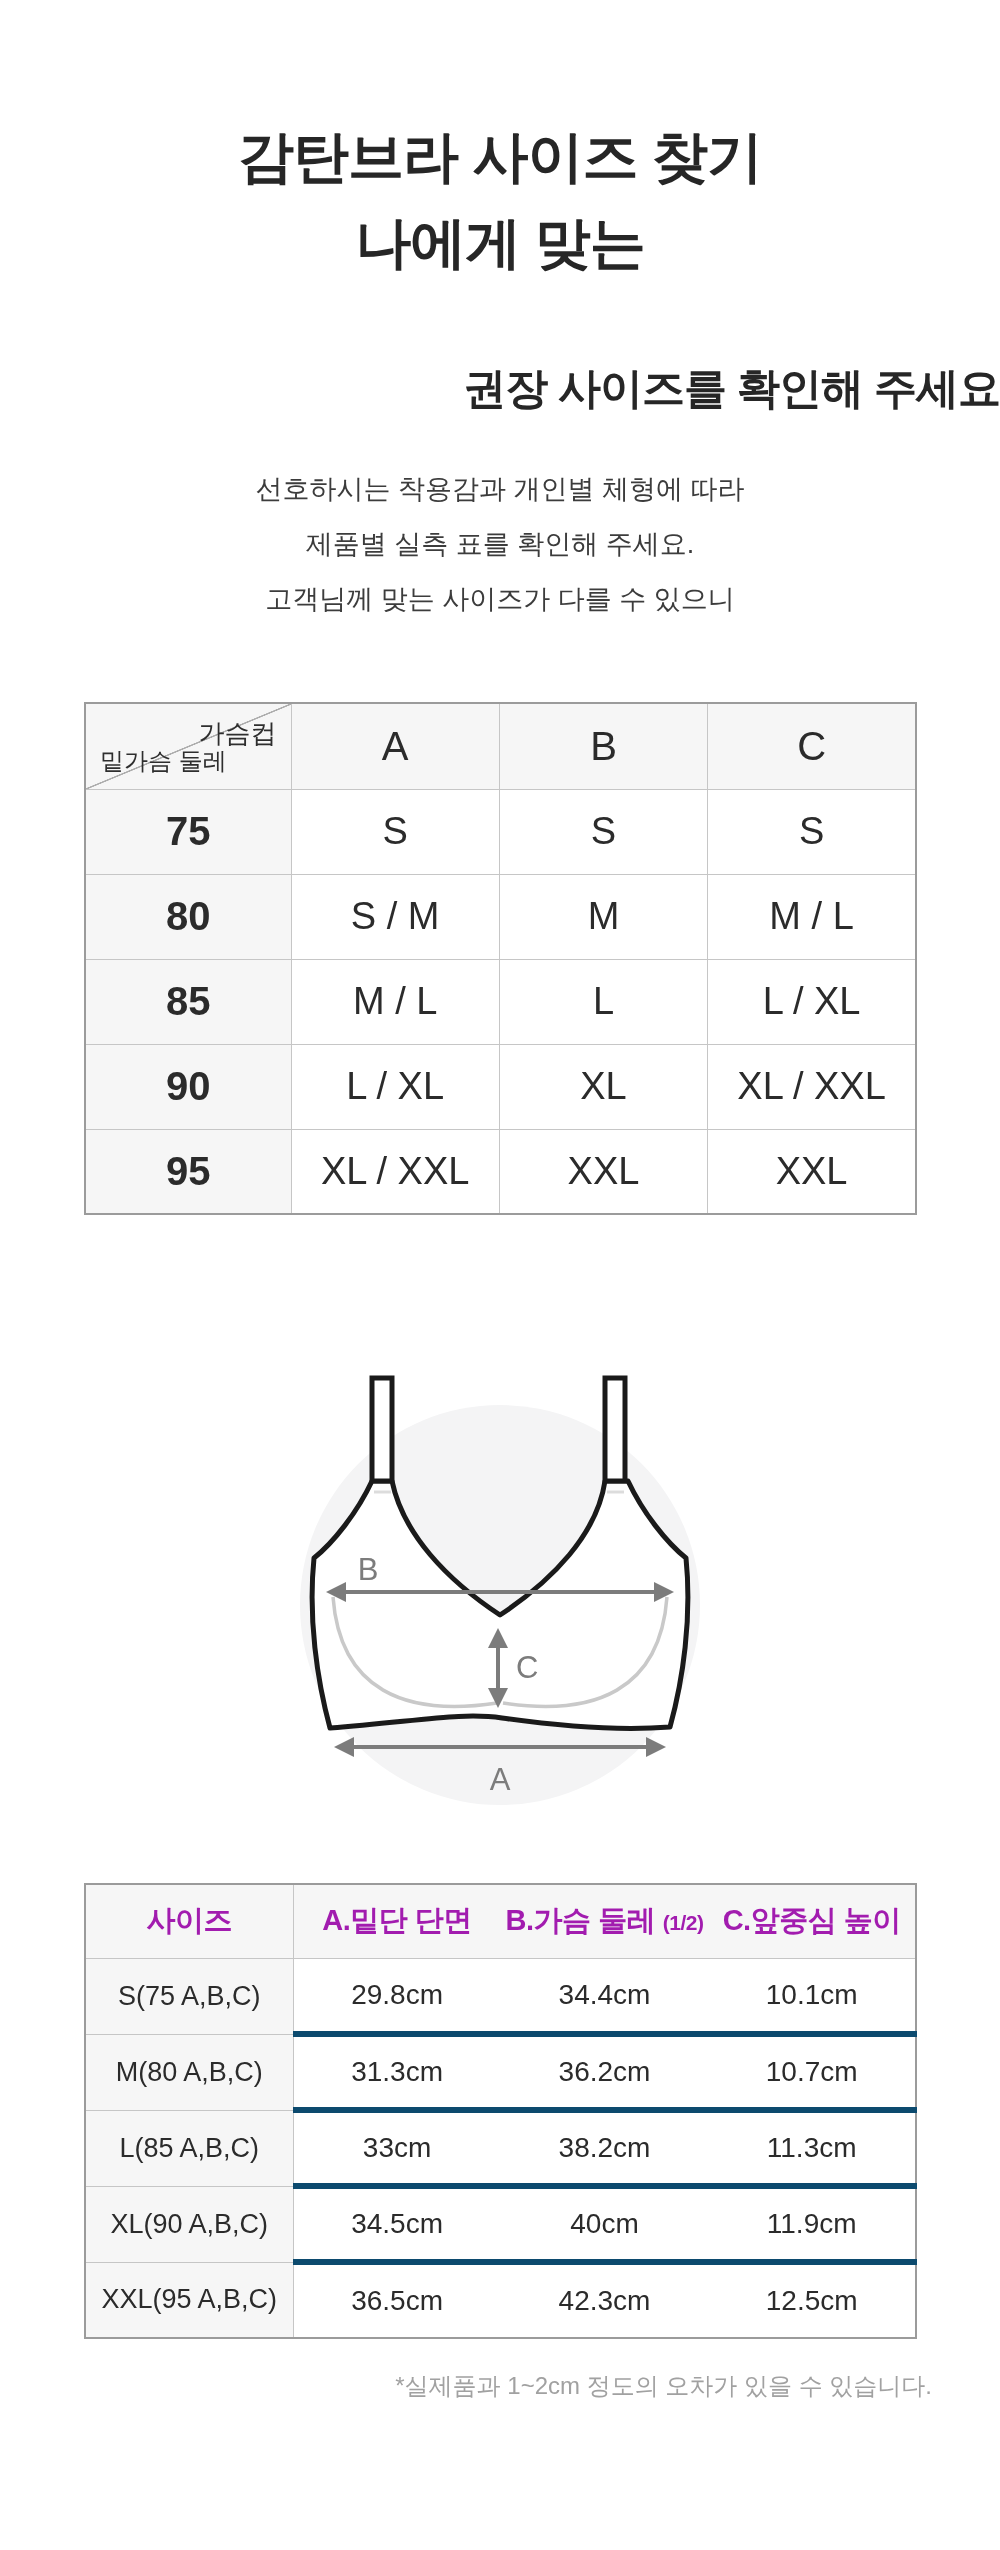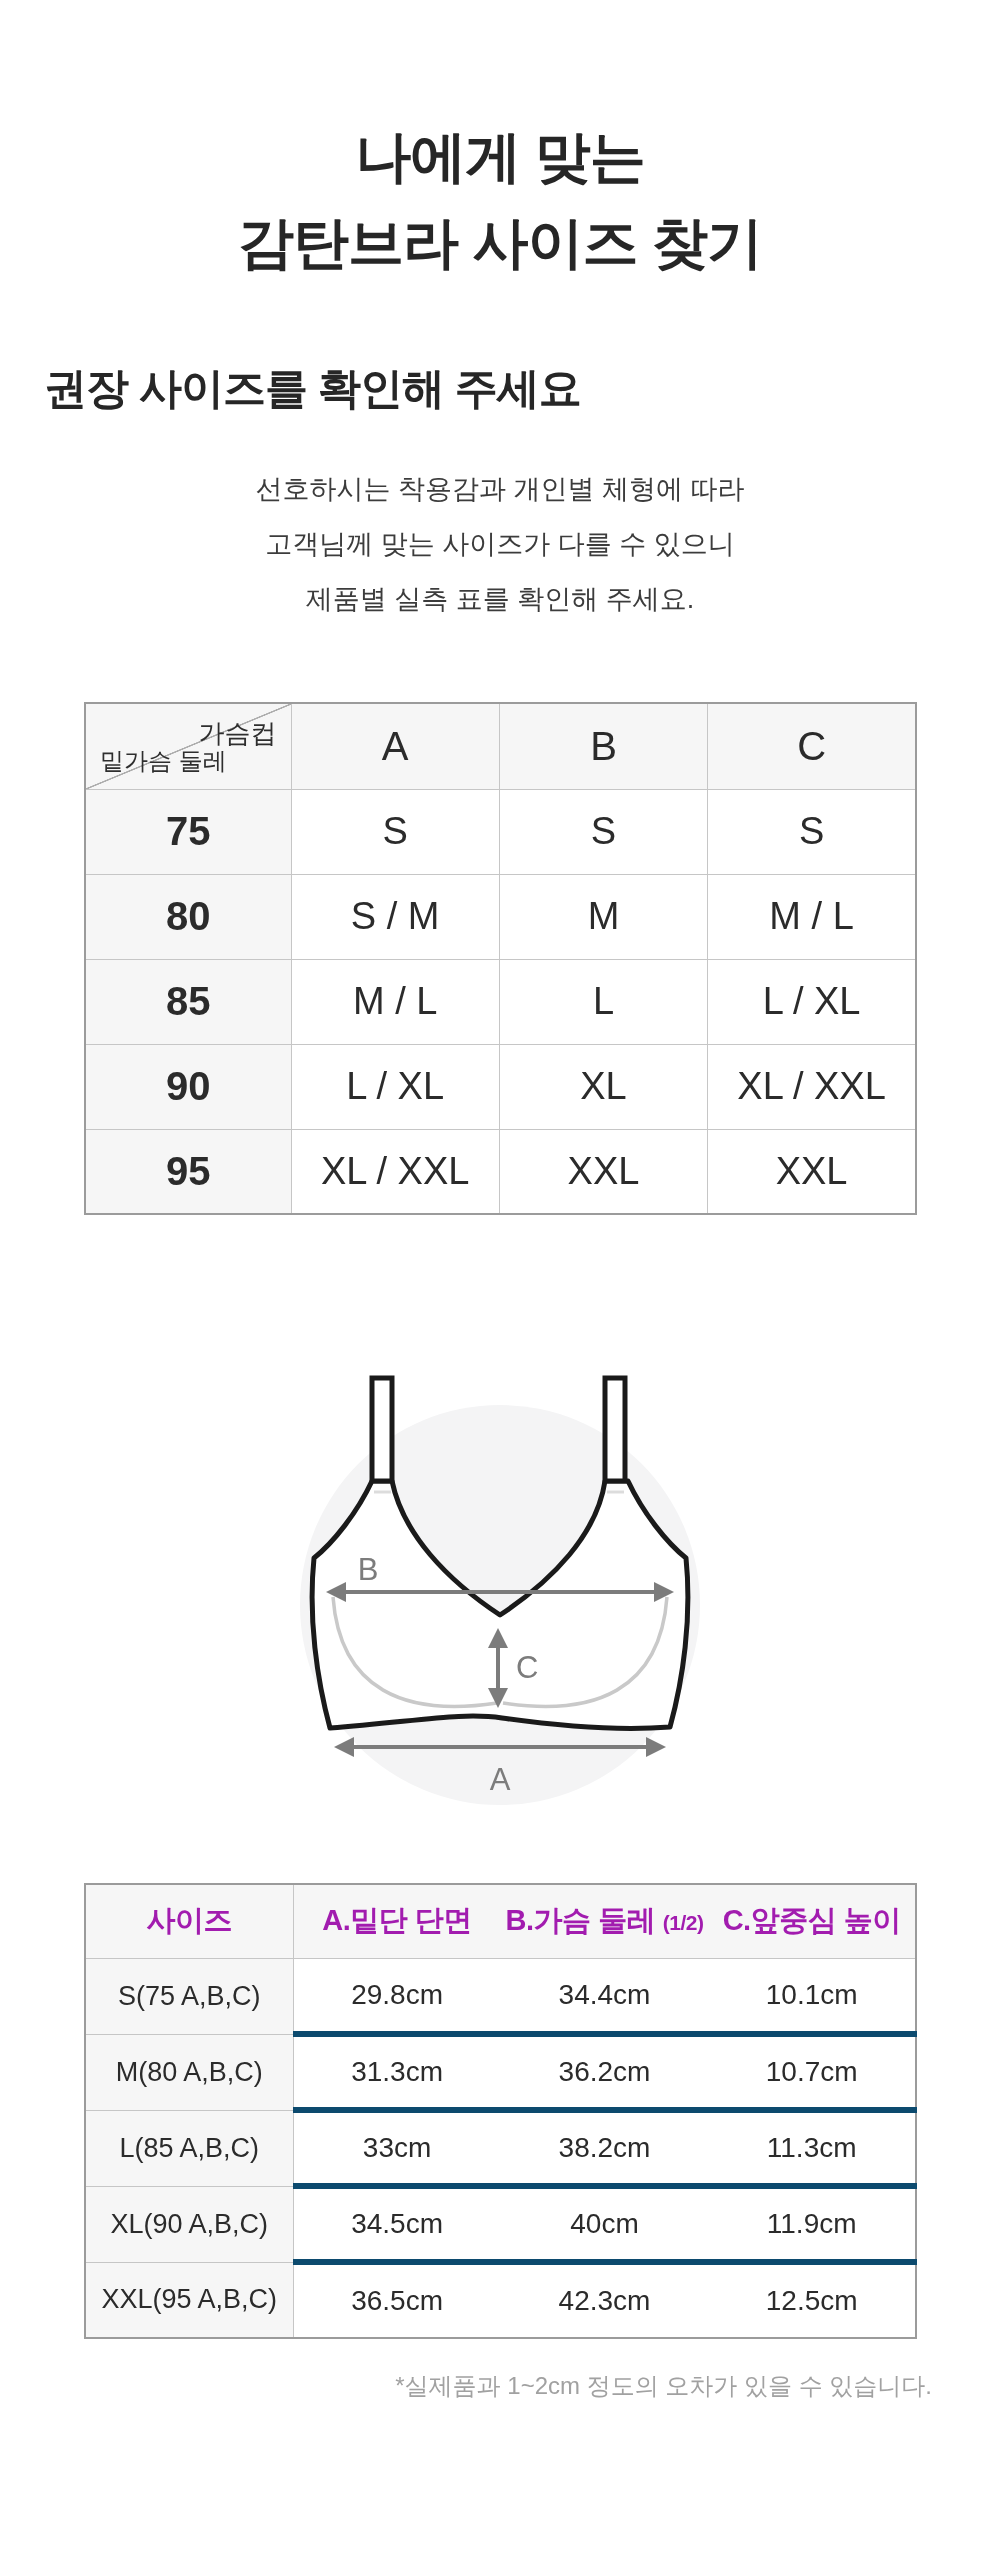--- a/index.html
+++ b/index.html
@@ -13,21 +13,21 @@
     overflow:hidden;
     margin:0 auto;
   }
   .title {
     position:absolute; top:114px; left:0; width:1000px;
     text-align:center; font-size:56px; font-weight:700;
     line-height:86px; color:#262626; letter-spacing:-1px;
   }
   .subtitle {
     position:absolute; top:360px; left:0; width:1000px;
-    text-align:left; font-size:43px; font-weight:700; color:#262626;
+    text-align:right; font-size:43px; font-weight:700; color:#262626;
     letter-spacing:-1px;
     padding-left:44px;
   }
   .desc {
     position:absolute; top:462px; left:0; width:1000px;
     text-align:center; font-size:27px; line-height:55px;
     color:#3c3c3c; font-weight:400;
   }
   
   table { border-collapse:collapse; table-layout:fixed; background:#fff; }
@@ -89,30 +89,30 @@
     position:absolute; top:2370px; left:84px; width:848px;
     text-align:right; font-size:24px; color:#a1a1a1; font-weight:400;
   }
 </style>
 </head>
 <body>
 
 <div class="page">
 
   <div class="title">
+    <div>감탄브라 사이즈 찾기</div>
     <div>나에게 맞는</div>
-    <div>감탄브라 사이즈 찾기</div>
   </div>
 
   <div class="subtitle">권장 사이즈를 확인해 주세요</div>
 
   <div class="desc">
     <div>선호하시는 착용감과 개인별 체형에 따라</div>
+    <div>제품별 실측 표를 확인해 주세요.</div>
     <div>고객님께 맞는 사이즈가 다를 수 있으니</div>
-    <div>제품별 실측 표를 확인해 주세요.</div>
   </div>
 
   <table class="size-chart">
     <colgroup>
         <col class="c0">
         <col>
         <col>
         <col>
       </colgroup>
     <tbody>

